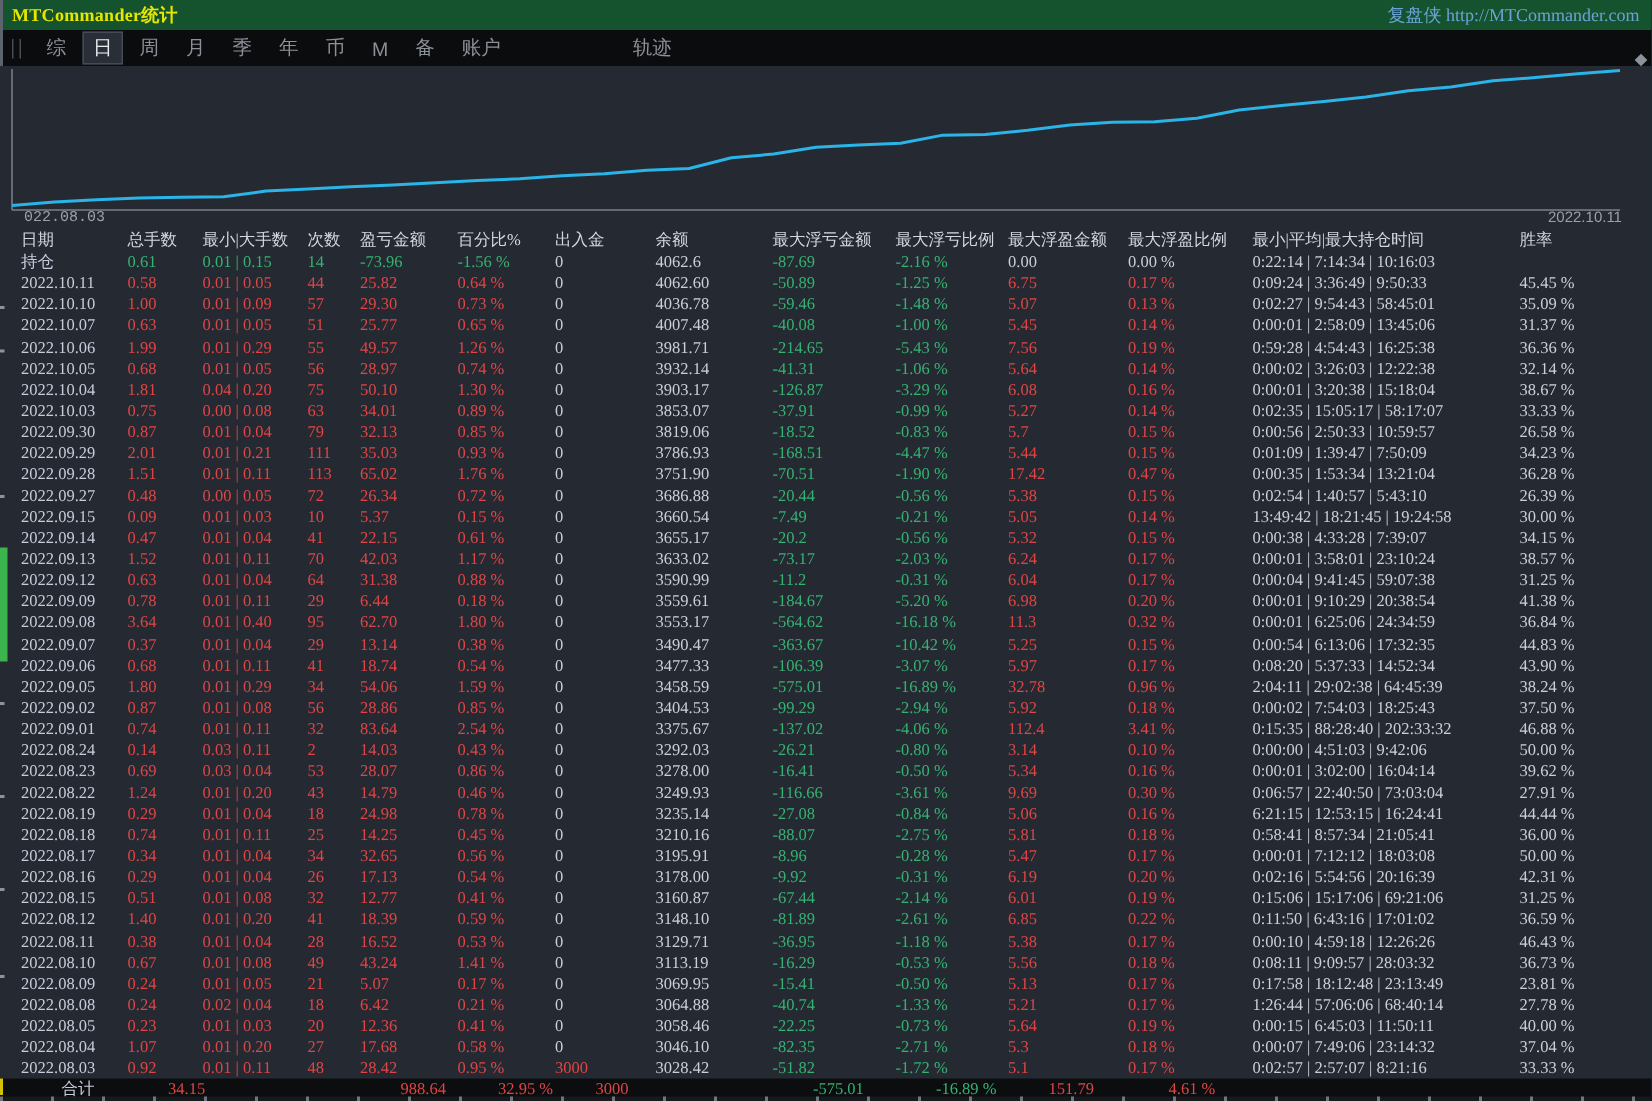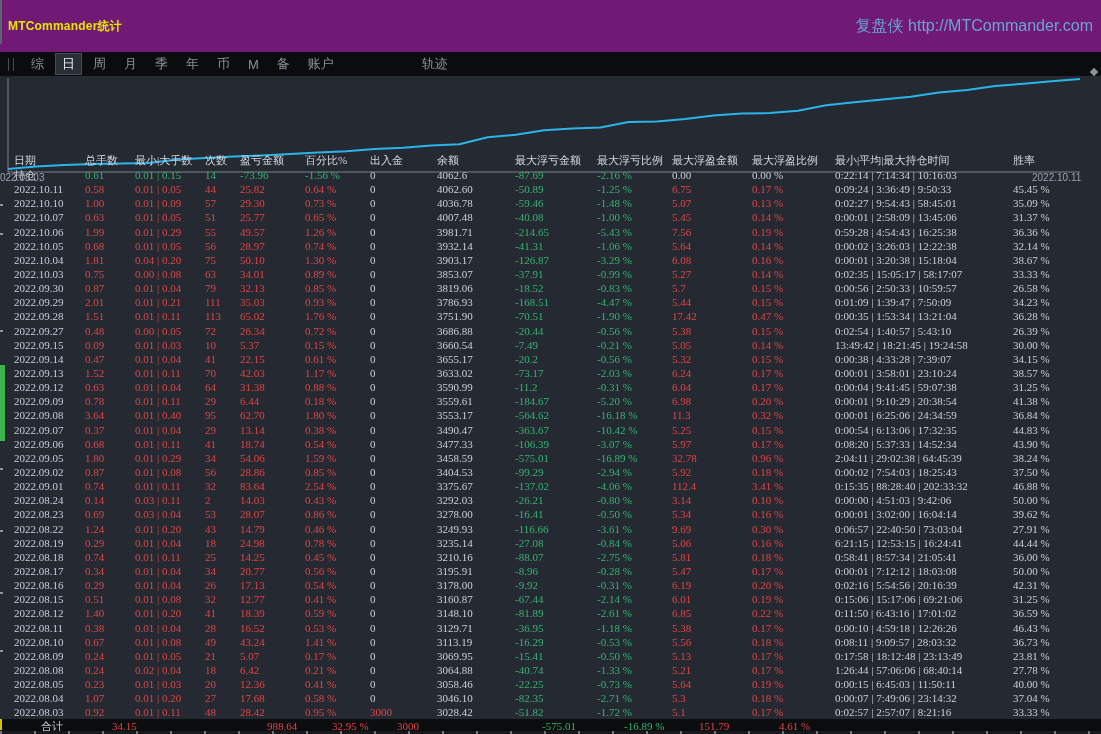--- a/index.html
+++ b/index.html
@@ -1,32 +1,32 @@
 <!DOCTYPE html>
 <html><head>
 <meta charset="utf-8">
 <style>
   html,body{margin:0;padding:0;width:1101px;height:734px;overflow:hidden;
     background:#252a32;font-family:"Liberation Sans","DejaVu Sans",sans-serif;}
-  .titlebar{height:20px;background:#701a75;display:flex;align-items:center;
-    justify-content:space-between;padding:16px 8px;position:relative;}
+  .titlebar{height:20px;background:#14532d;display:flex;align-items:center;
+    justify-content:space-between;padding:0 8px;position:relative;font-family:Liberation Serif, serif;}
   .app-title{color:#e6e600;font-size:12px;font-weight:bold;letter-spacing:.2px;}
-  .brand{color:#6ba3d6;font-size:16px;}
+  .brand{color:#6ba3d6;font-size:12px;}
   .edge-highlight{position:absolute;left:0;top:0;width:2px;height:44px;background:#5d636d;z-index:5;}
   .menubar{height:24px;background:#0b0c0e;display:flex;align-items:center;
     font-size:13px;color:#8b9099;padding-left:6px;position:relative;}
   .menu-grip{width:4px;height:13px;border-left:1px solid #474d56;border-right:1px solid #474d56;
     margin:0 8px 0 2px;}
   .menu-item{padding:2px 7px;margin:0 2px;cursor:default;}
   .menu-item.active{background:#2a2f37;color:#e8ebef;border:1px solid #454b54;padding:1px 6px;}
   .menu-item.gap{margin-left:72px;}
   .chart{position:relative;height:108px;}
   .chart svg{position:absolute;left:0;top:0;}
   .xlabel{position:absolute;top:96px;font-size:10px;color:#9aa1ab;}
-  .xlabel.start{left:0;}
+  .xlabel.start{left:16px;font-family:Liberation Mono, monospace;}
   .xlabel.end{left:1032px;}
   .chart-marker{position:absolute;right:4px;top:-7px;width:6px;height:6px;background:#8d939b;
     transform:rotate(45deg);}
   .table{position:absolute;top:152px;left:0;right:0;bottom:0;font-size:11px;display:flex;
     flex-direction:column;font-family:Liberation Serif, serif;}
   .trow{display:grid;grid-template-columns:71px 50px 70px 35px 65px 65px 67px 78px 82px 75px 80px 83px 178px 1fr;
     padding-left:14px;height:14.15px;line-height:14.3px;flex:none;white-space:nowrap;}
   .trow.thead{height:16px;line-height:16px;color:#d4d7dc;}
   .trow.total{background:#0c0d0f;padding-left:41px;}
   .d{color:#c6ccda;} .w{color:#ccd0d6;} .r{color:#e04545;} .g{color:#35b272;}
@@ -537,21 +537,21 @@
       <span class="r">5.81</span>
       <span class="r">0.18 %</span>
       <span class="w">0:58:41 | 8:57:34 | 21:05:41</span>
       <span class="w">36.00 %</span>
     </div>
     <div class="trow day">
       <span class="d">2022.08.17</span>
       <span class="r">0.34</span>
       <span class="r">0.01 | 0.04</span>
       <span class="r">34</span>
-      <span class="r">20.77</span>
+      <span class="r">32.65</span>
       <span class="r">0.56 %</span>
       <span class="w">0</span>
       <span class="w">3195.91</span>
       <span class="g">-8.96</span>
       <span class="g">-0.28 %</span>
       <span class="r">5.47</span>
       <span class="r">0.17 %</span>
       <span class="w">0:00:01 | 7:12:12 | 18:03:08</span>
       <span class="w">50.00 %</span>
     </div>

